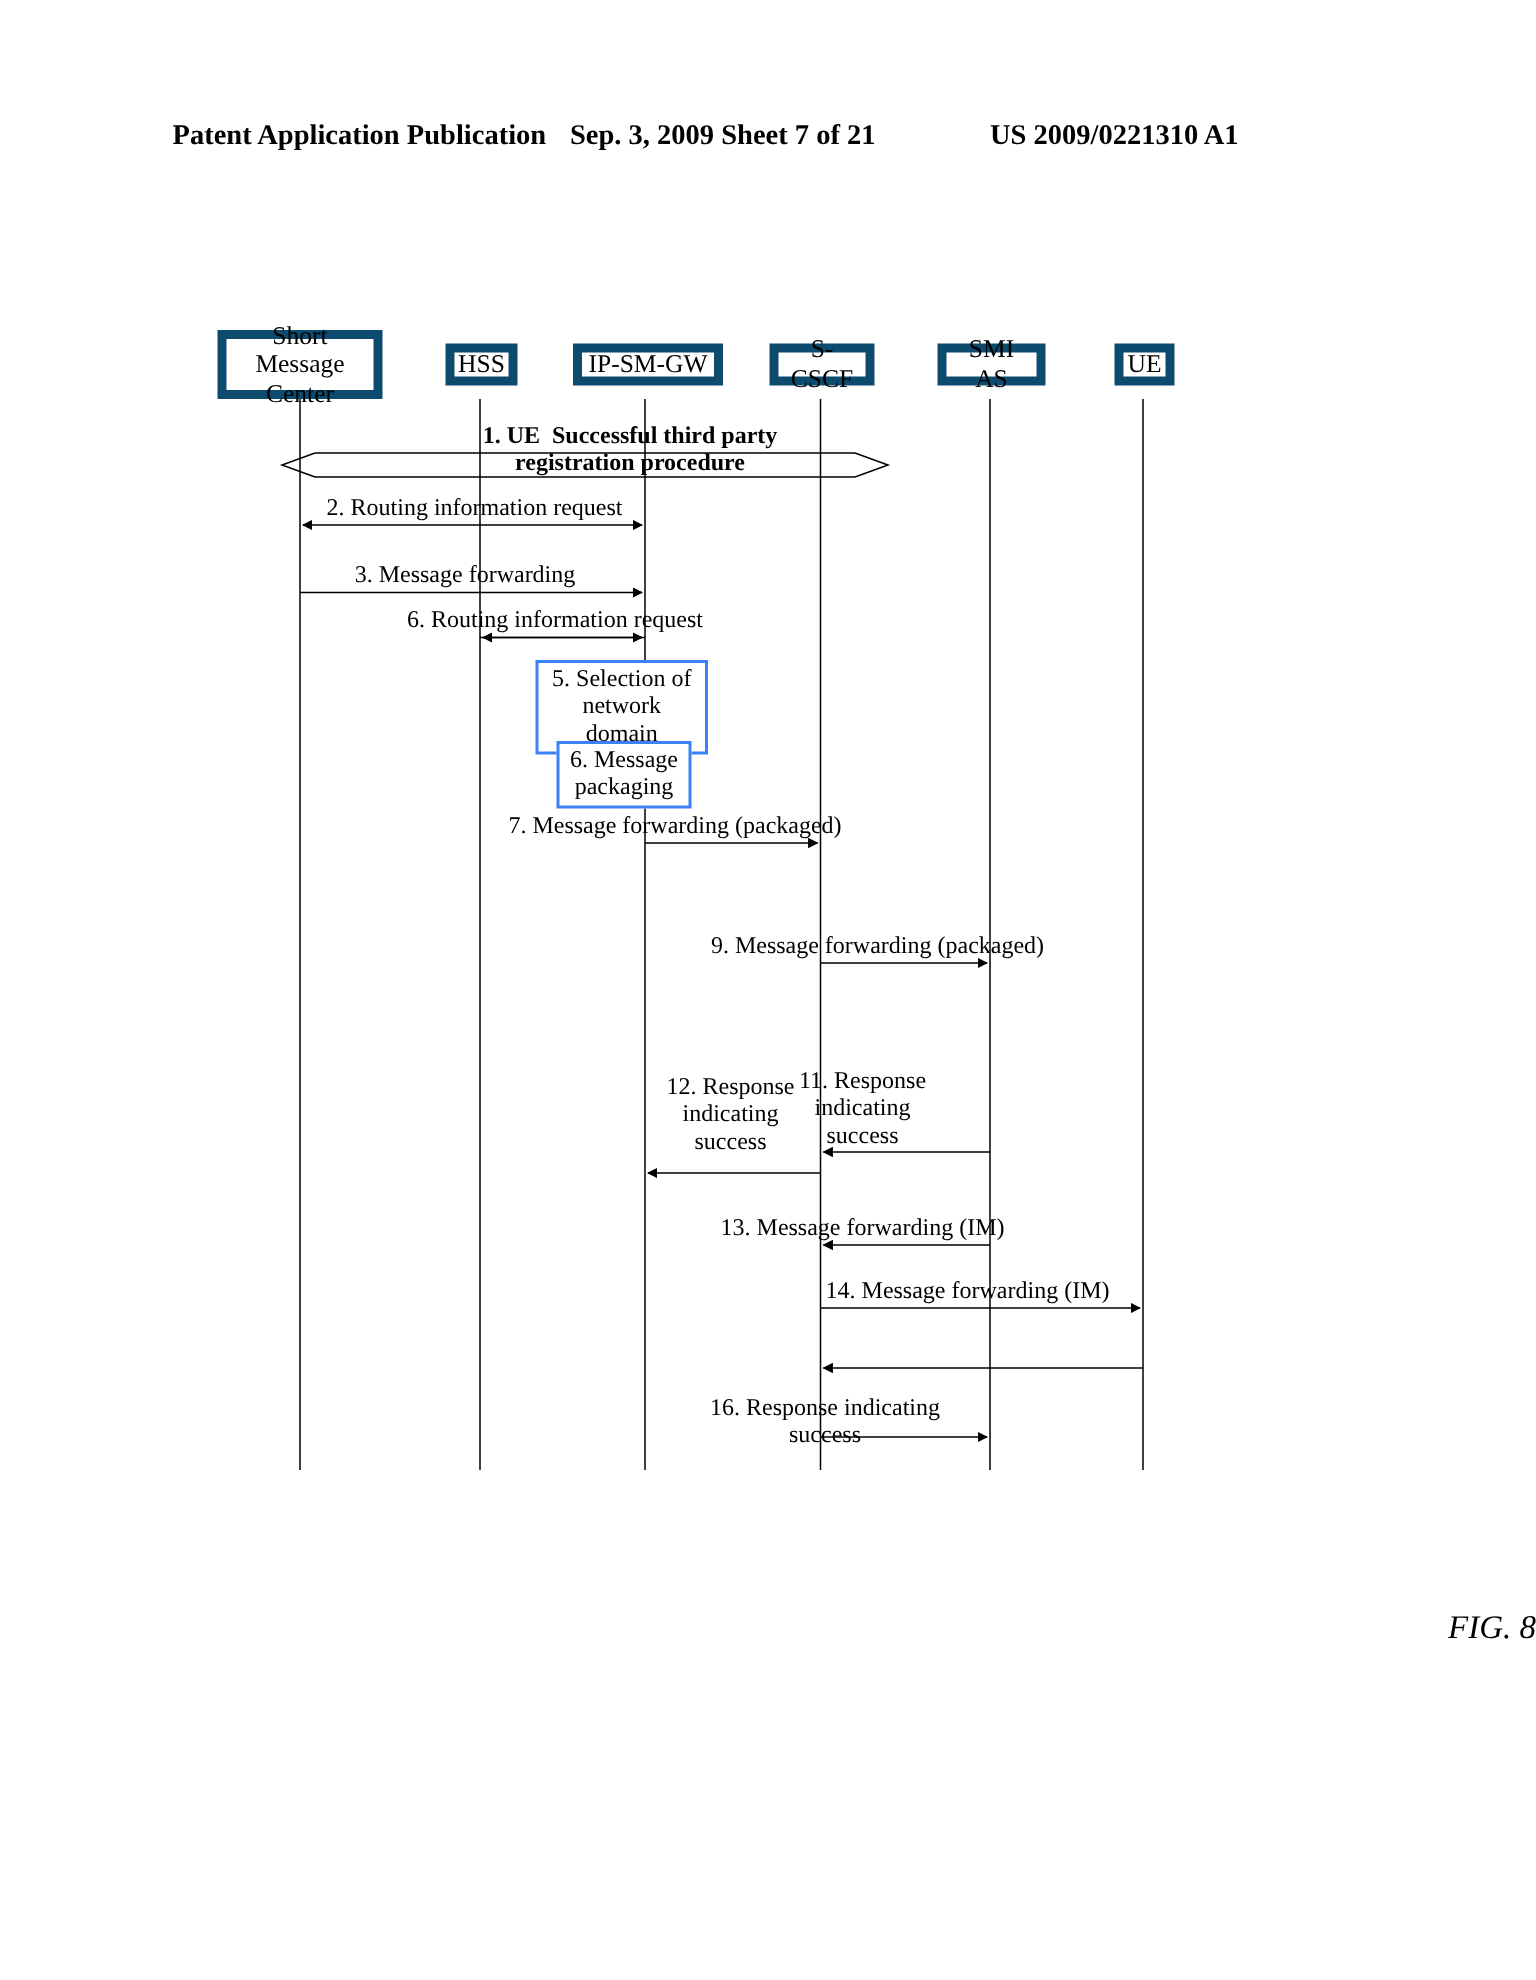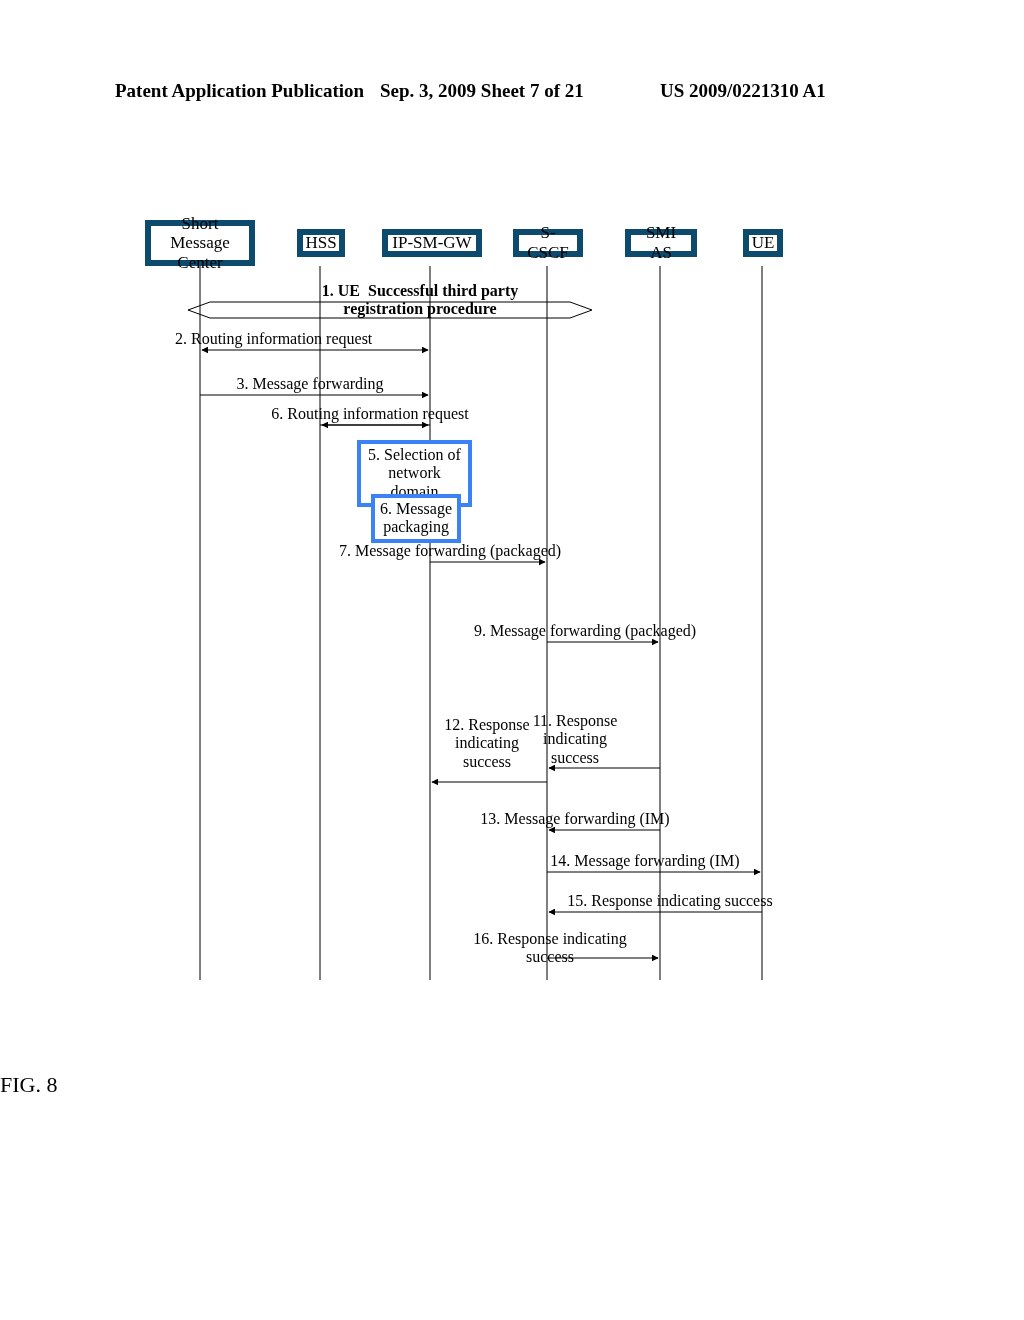--- a/index.html
+++ b/index.html
@@ -19,23 +19,24 @@
     position: absolute;
     top: 80px;
     font-size: 19px;
     font-weight: bold;
   }
   .hdr-left { left: 115px; }
   .hdr-mid  { left: 380px; }
   .hdr-right{ left: 660px; }
   .figcap {
     position: absolute;
-    left: 0; right: 0;
-    text-align: left;
+    left: 12px; right: 0;
+    text-align: right;
     font-size: 22px;
+    font-style: italic;
   }
   
   .lbox {
     position: absolute;
     border: 6px solid #0c4a6e;
     background: #fff;
     text-align: center;
     font-size: 17px;
     line-height: 1.15;
     display: flex;
@@ -48,21 +49,21 @@
   .lbl {
     position: absolute;
     font-size: 16px;
     text-align: center;
     line-height: 1.15;
     white-space: pre;
   }
   
   .note {
     position: absolute;
-    border: 4px solid #3b82f6;
+    border: 2px solid #3b82f6;
     background: #fff;
     font-size: 16px;
     text-align: center;
     line-height: 1.15;
     padding: 2px 4px;
     box-sizing: border-box;
   }
   svg { position: absolute; left: 0; top: 0; }
 </style>
 </head>
@@ -125,21 +126,21 @@
   <div class="lbox" style="left:145px; top:220px; width:110px; height:46px;">Short Message
 Center</div>
   <div class="lbox" style="left:297px; top:229px; width:48px;  height:28px;">HSS</div>
   <div class="lbox" style="left:382px; top:229px; width:100px; height:28px;font-family:Liberation Serif, serif;">IP-SM-GW</div>
   <div class="lbox" style="left:513px; top:229px; width:70px;  height:28px;">S-CSCF</div>
   <div class="lbox" style="left:625px; top:229px; width:72px;  height:28px;">SMI AS</div>
   <div class="lbox" style="left:743px; top:229px; width:40px;  height:28px;">UE</div>
 
   <div class="lbl" style="left:300px; top:282px; width:240px;font-weight:bold;">1. UE  Successful third party
 registration procedure</div>
-  <div class="lbl" style="left:175px; top:330px; width:240px; text-align:left;">2. Routing information request</div>
+  <div class="lbl" style="left:175px; top:330px; width:240px; text-align:right;">2. Routing information request</div>
   <div class="lbl" style="left:210px; top:375px; width:200px;">3. Message forwarding</div>
   <div class="lbl" style="left:250px; top:405px; width:240px;">6. Routing information request</div>
 
   <div class="note" style="left:357px; top:440px; width:115px;">5. Selection of
 network domain</div>
   <div class="note" style="left:371px; top:494px; width:90px;">6. Message
 packaging</div>
 
   <div class="lbl" style="left:320px; top:542px; width:260px;">7. Message forwarding (packaged)</div>
 
@@ -149,19 +150,18 @@
 
   <div class="lbl" style="left:520px; top:712px; width:110px;">11. Response
 indicating
 success</div>
   <div class="lbl" style="left:432px; top:716px; width:110px;">12. Response
 indicating
 success</div>
 
   <div class="lbl" style="left:460px; top:810px; width:230px;">13. Message forwarding (IM)</div>
   <div class="lbl" style="left:520px; top:852px; width:250px;">14. Message forwarding (IM)</div>
-  <div class="lbl" style="left:520px; top:892px; width:300px;">15. Response indicating success</div>
   <div class="lbl" style="left:440px; top:930px; width:220px;">16. Response indicating
 success</div>
 
   <div class="figcap" style="top:1072px;">FIG. 8</div>
 
 </div>
 
 </body></html>

